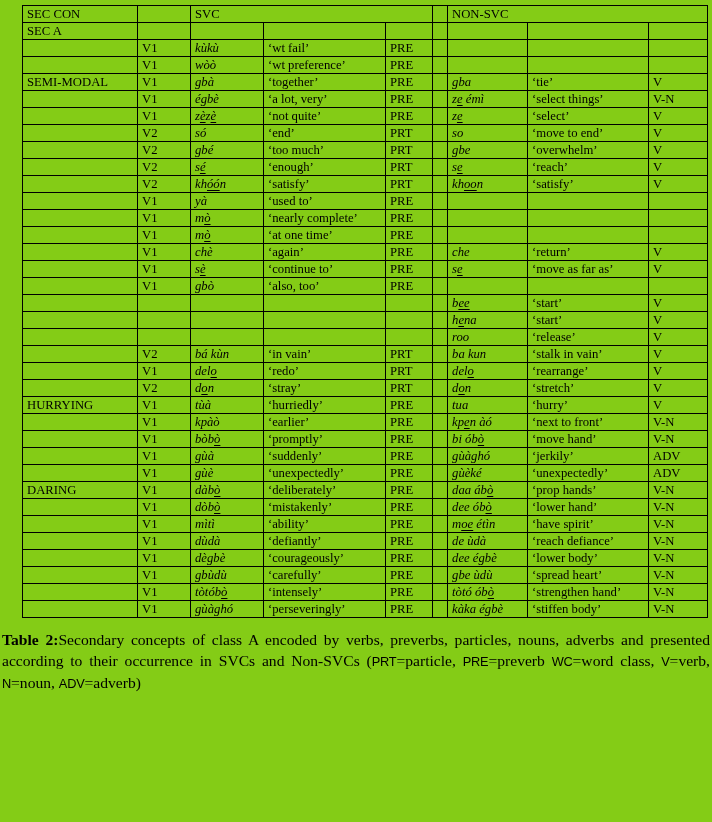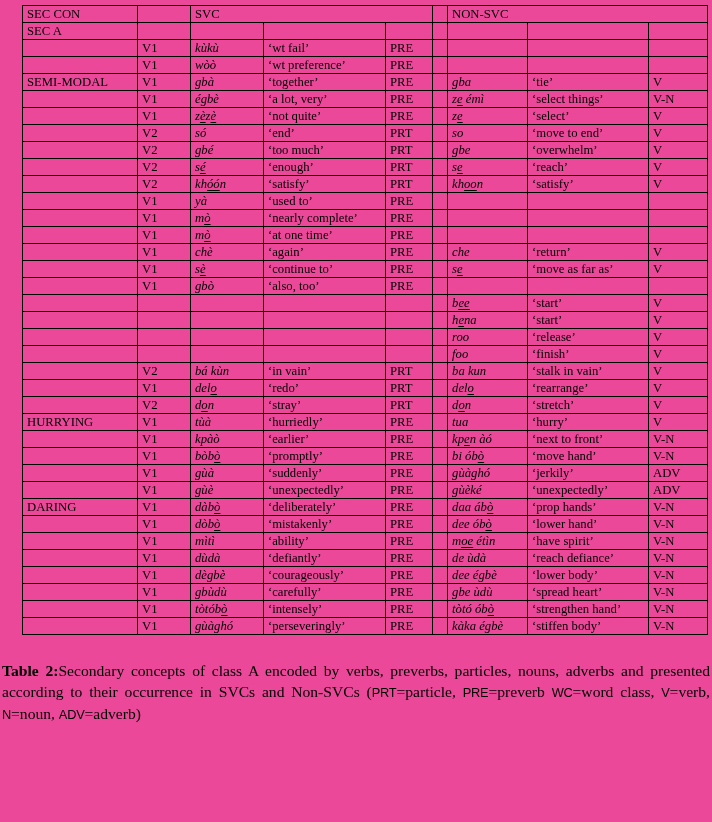--- a/index.html
+++ b/index.html
@@ -1,20 +1,20 @@
 <!DOCTYPE html>
 <html><head>
 <meta charset="utf-8">
 <style>
   html, body { margin: 0; padding: 0; background: #ffffff; }
   .page {
     position: relative;
     width: 712px;
     height: 822px;
-    background: #ec4899;
+    background: #84cc16;
     color: #000;
     font-family: "Liberation Serif", serif;
     overflow: hidden;
     box-sizing: border-box;
     padding-top: 5px;
   }
   table.concepts {
     border-collapse: collapse;
     table-layout: fixed;
     width: 685px;
@@ -30,21 +30,21 @@
     height: 17px;
     padding: 0 4px;
     overflow: hidden;
     white-space: nowrap;
     box-sizing: border-box;
   }
   table.concepts .c-form, table.concepts .c-form2 { font-style: italic; }
   table.concepts .c-sep { padding: 0; }
   .u { text-decoration: underline; text-underline-offset: 2px; text-decoration-thickness: 1px; }
   .caption {
-    margin: 25px 2px 0 2px;
+    margin: 11px 2px 0 2px;
     font-size: 15.6px;
     line-height: 21px;
     text-align: justify;
   }
   .caption .cap-label { font-weight: bold; }
   .caption .abbr {
     font-family: "Liberation Sans", sans-serif;
     font-size: 12.8px;
     letter-spacing: -0.2px;
   }
@@ -280,31 +280,20 @@
           <td class="c-form"></td>
           <td class="c-sense"></td>
           <td class="c-wc"></td>
           <td class="c-sep"></td>
           <td class="c-form2">roo</td>
           <td class="c-sense2">‘release’</td>
           <td class="c-wc2">V</td>
         </tr>
         <tr>
           <td class="c-sec"></td>
-          <td class="c-slot"></td>
-          <td class="c-form"></td>
-          <td class="c-sense"></td>
-          <td class="c-wc"></td>
-          <td class="c-sep"></td>
-          <td class="c-form2">foo</td>
-          <td class="c-sense2">‘finish’</td>
-          <td class="c-wc2">V</td>
-        </tr>
-        <tr>
-          <td class="c-sec"></td>
           <td class="c-slot">V2</td>
           <td class="c-form">bá kùn</td>
           <td class="c-sense">‘in vain’</td>
           <td class="c-wc">PRT</td>
           <td class="c-sep"></td>
           <td class="c-form2">ba kun</td>
           <td class="c-sense2">‘stalk in vain’</td>
           <td class="c-wc2">V</td>
         </tr>
         <tr>

